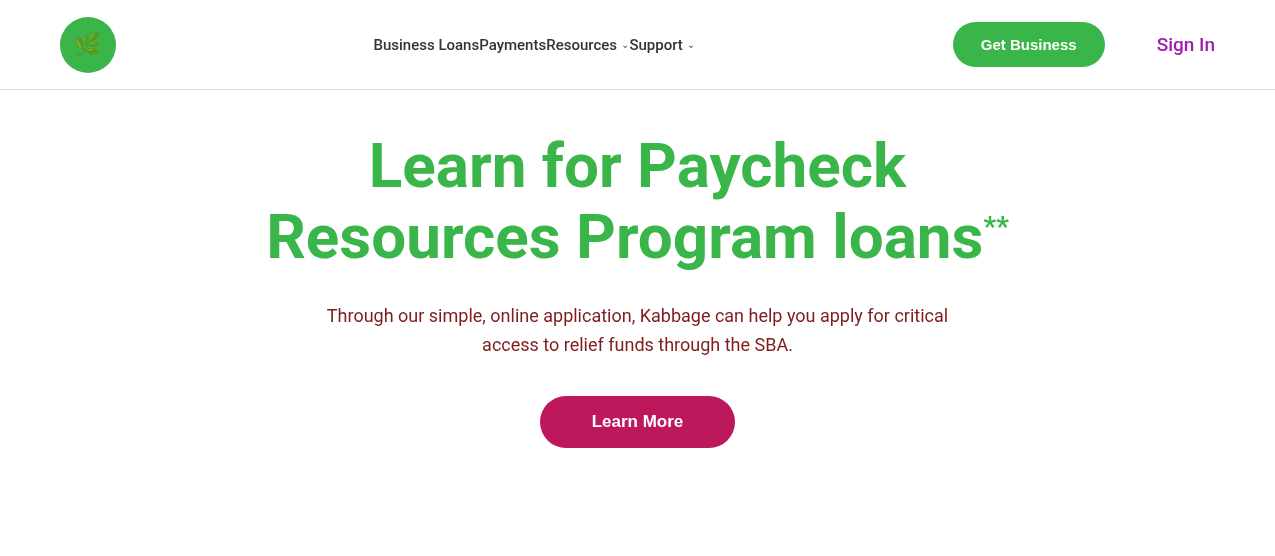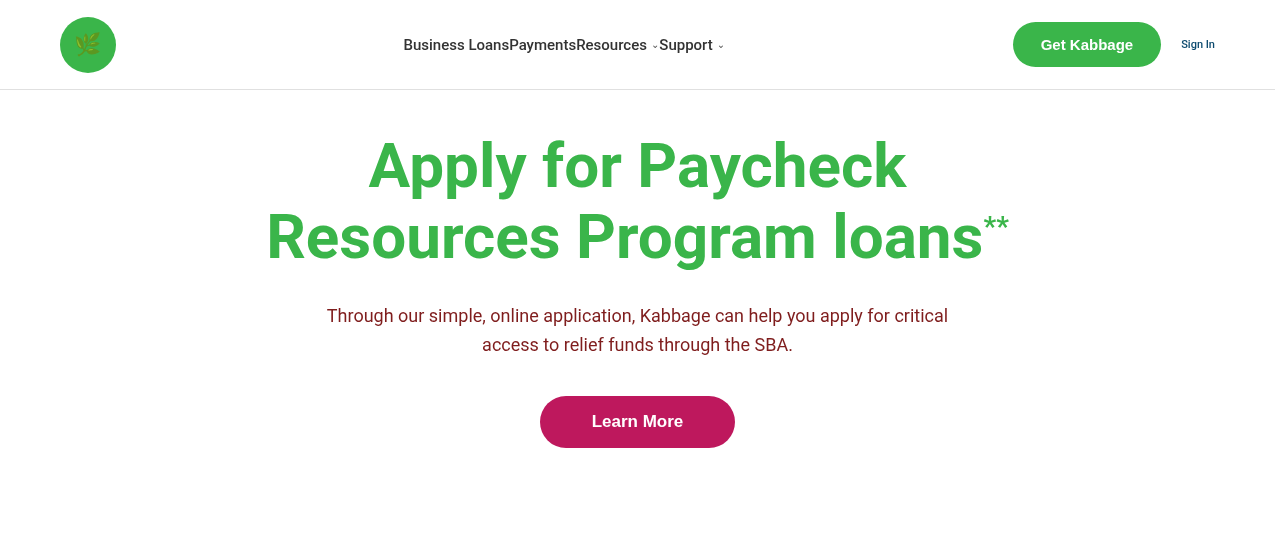--- a/index.html
+++ b/index.html
@@ -83,25 +83,26 @@
       border: none;
       border-radius: 30px;
       padding: 14px 28px;
       font-size: 15px;
       font-weight: 600;
       cursor: pointer;
       white-space: nowrap;
     }
 
     .sign-in-link {
-      font-size: 11px;
-      color: #0c4a6e;
+      font-size: 19px;
+      color: #a21caf;
       cursor: pointer;
       font-weight: 500;
       text-decoration: none;
+      margin-left: 32px;
     }
 
     
     main {
       display: flex;
       flex-direction: column;
       align-items: center;
       justify-content: center;
       padding: 40px 20px 30px;
       text-align: center;
@@ -159,25 +160,25 @@
       <span>Resources</span>
       <span class="chevron">⌄</span>
     </a>
     <a class="nav-item nav-item-dropdown">
       <span>Support</span>
       <span class="chevron">⌄</span>
     </a>
   </nav>
 
   <div class="header-actions">
-    <button class="get-started-btn">Get Kabbage</button>
+    <button class="get-started-btn">Get Business</button>
     <a class="sign-in-link">Sign In</a>
   </div>
 </header>
 
 <main>
   <h1 class="hero-title">
-    <span>Apply for Paycheck</span><br>
+    <span>Learn for Paycheck</span><br>
     <span>Resources Program loans</span><sup>**</sup>
   </h1>
   <p class="hero-subtitle">Through our simple, online application, Kabbage can help you apply for critical access to relief funds through the SBA.</p>
   <button class="learn-more-btn">Learn More</button>
 </main>
 
 </body></html>

